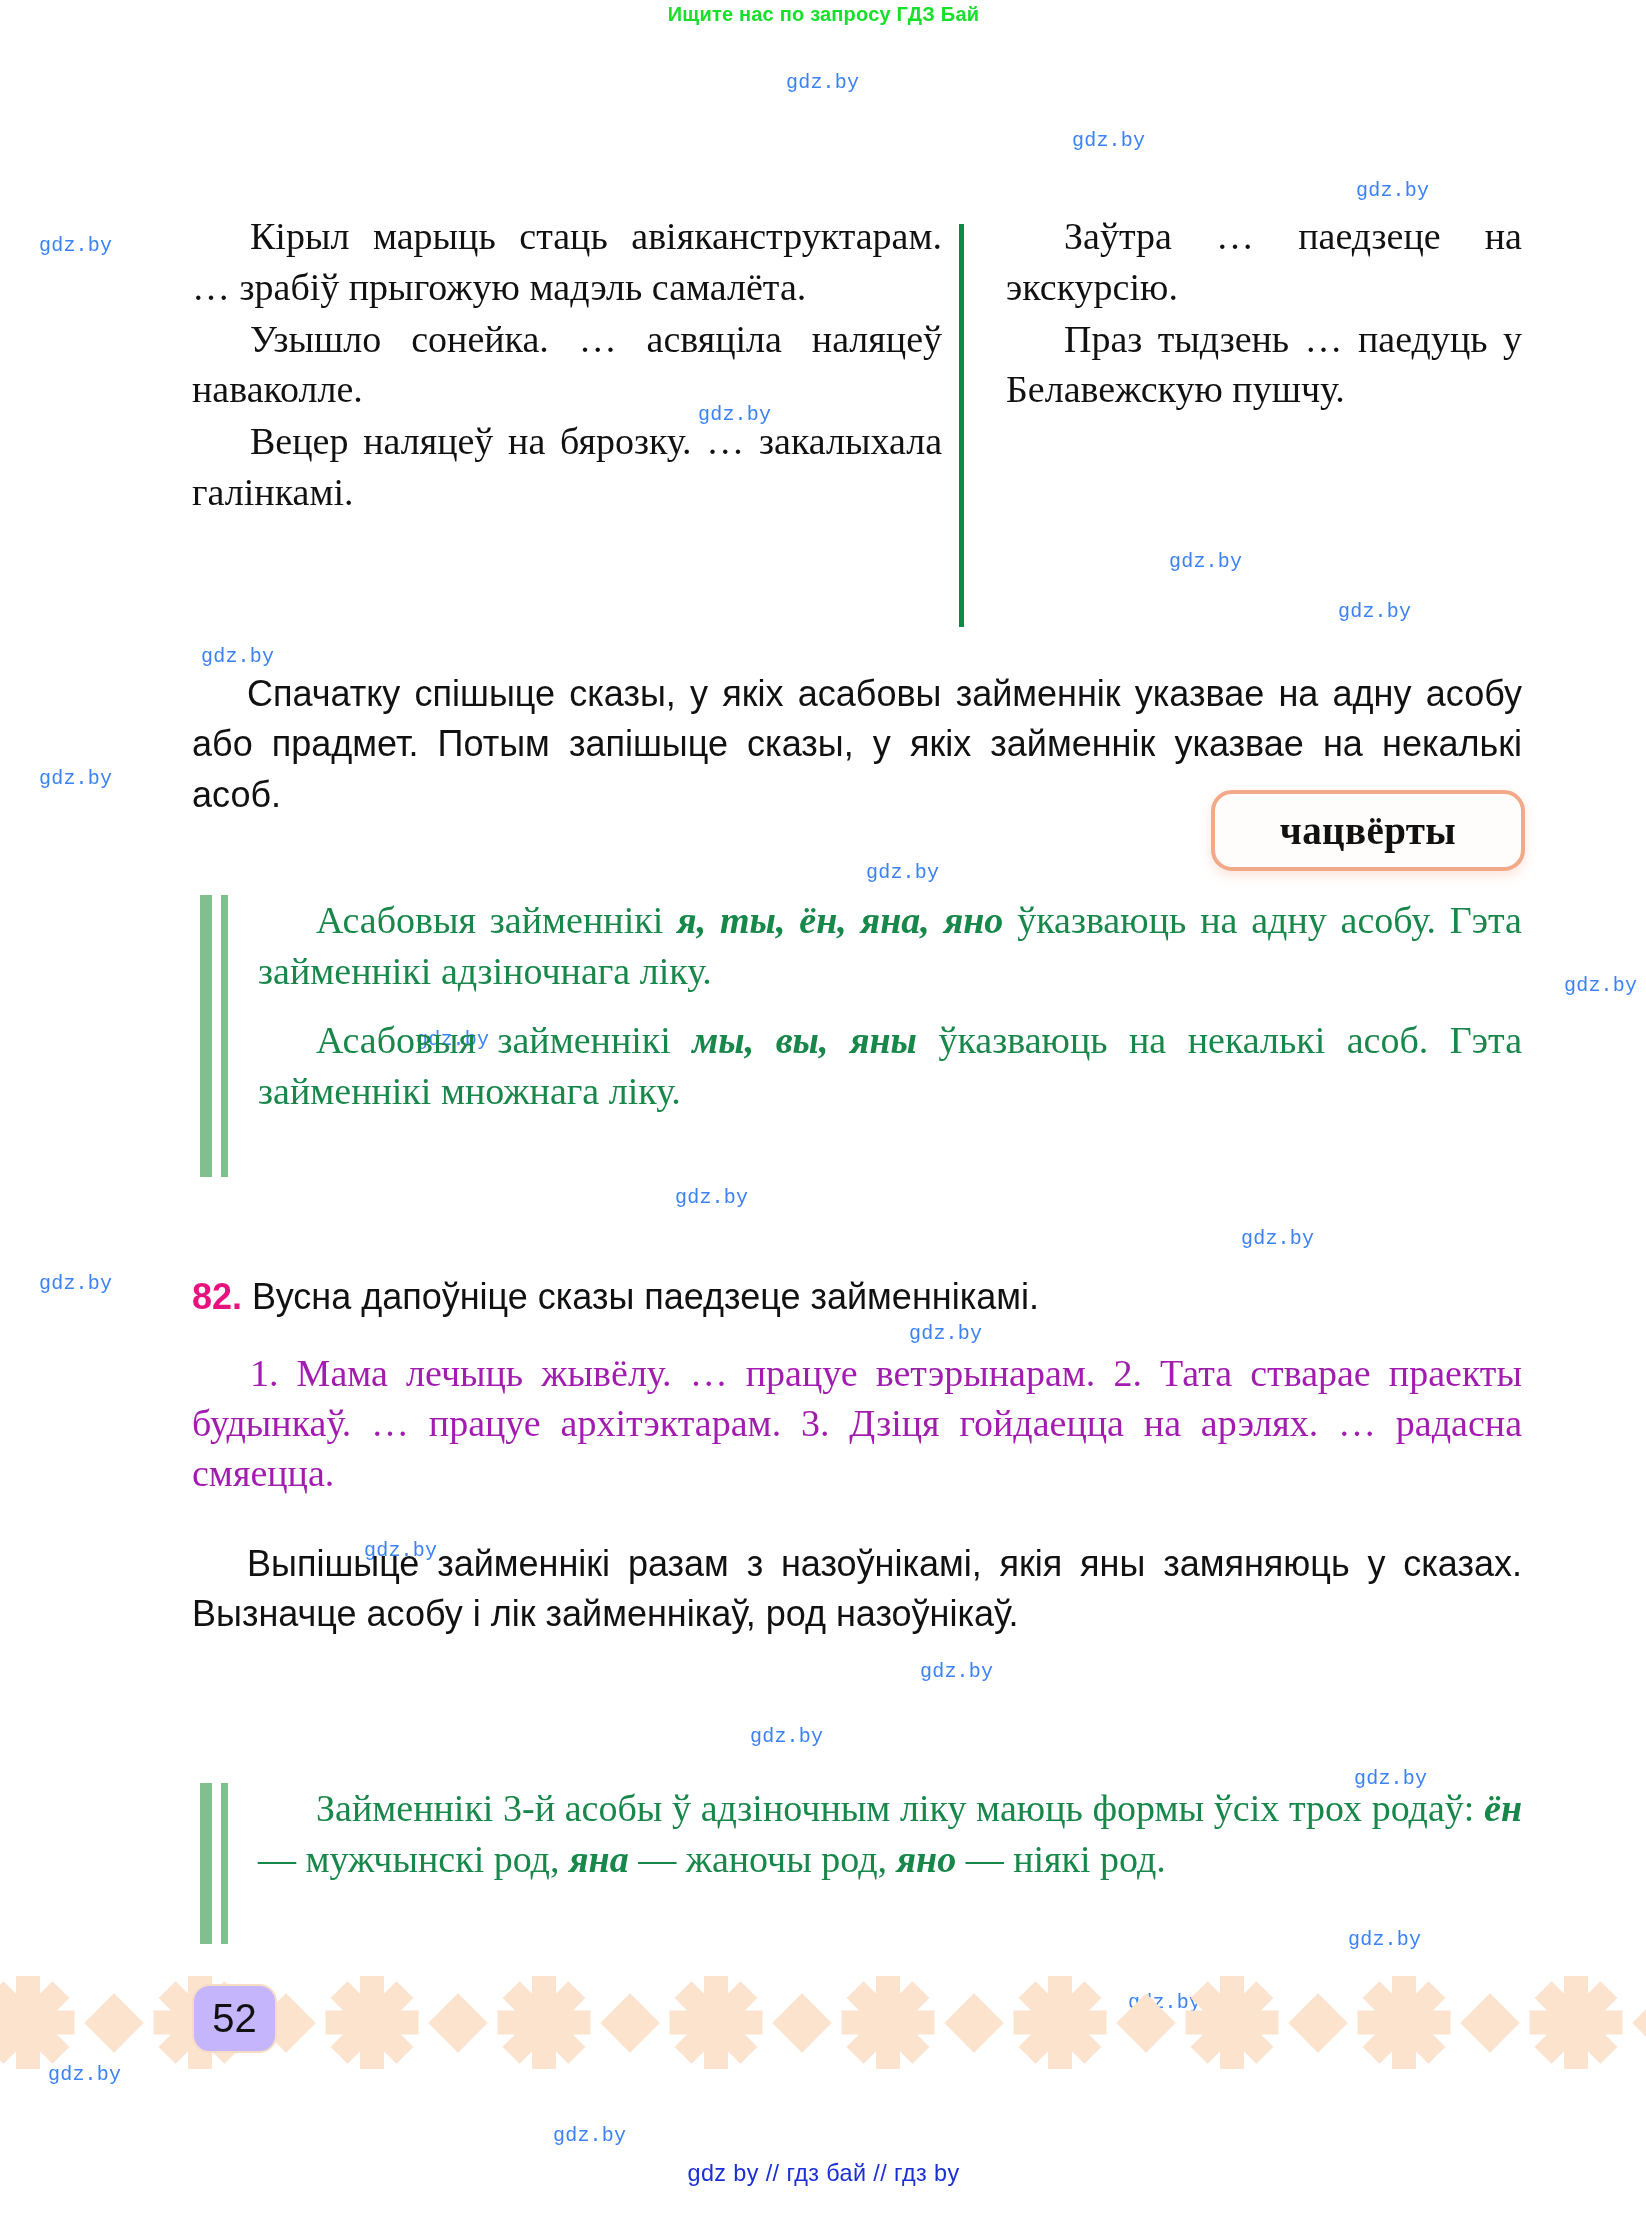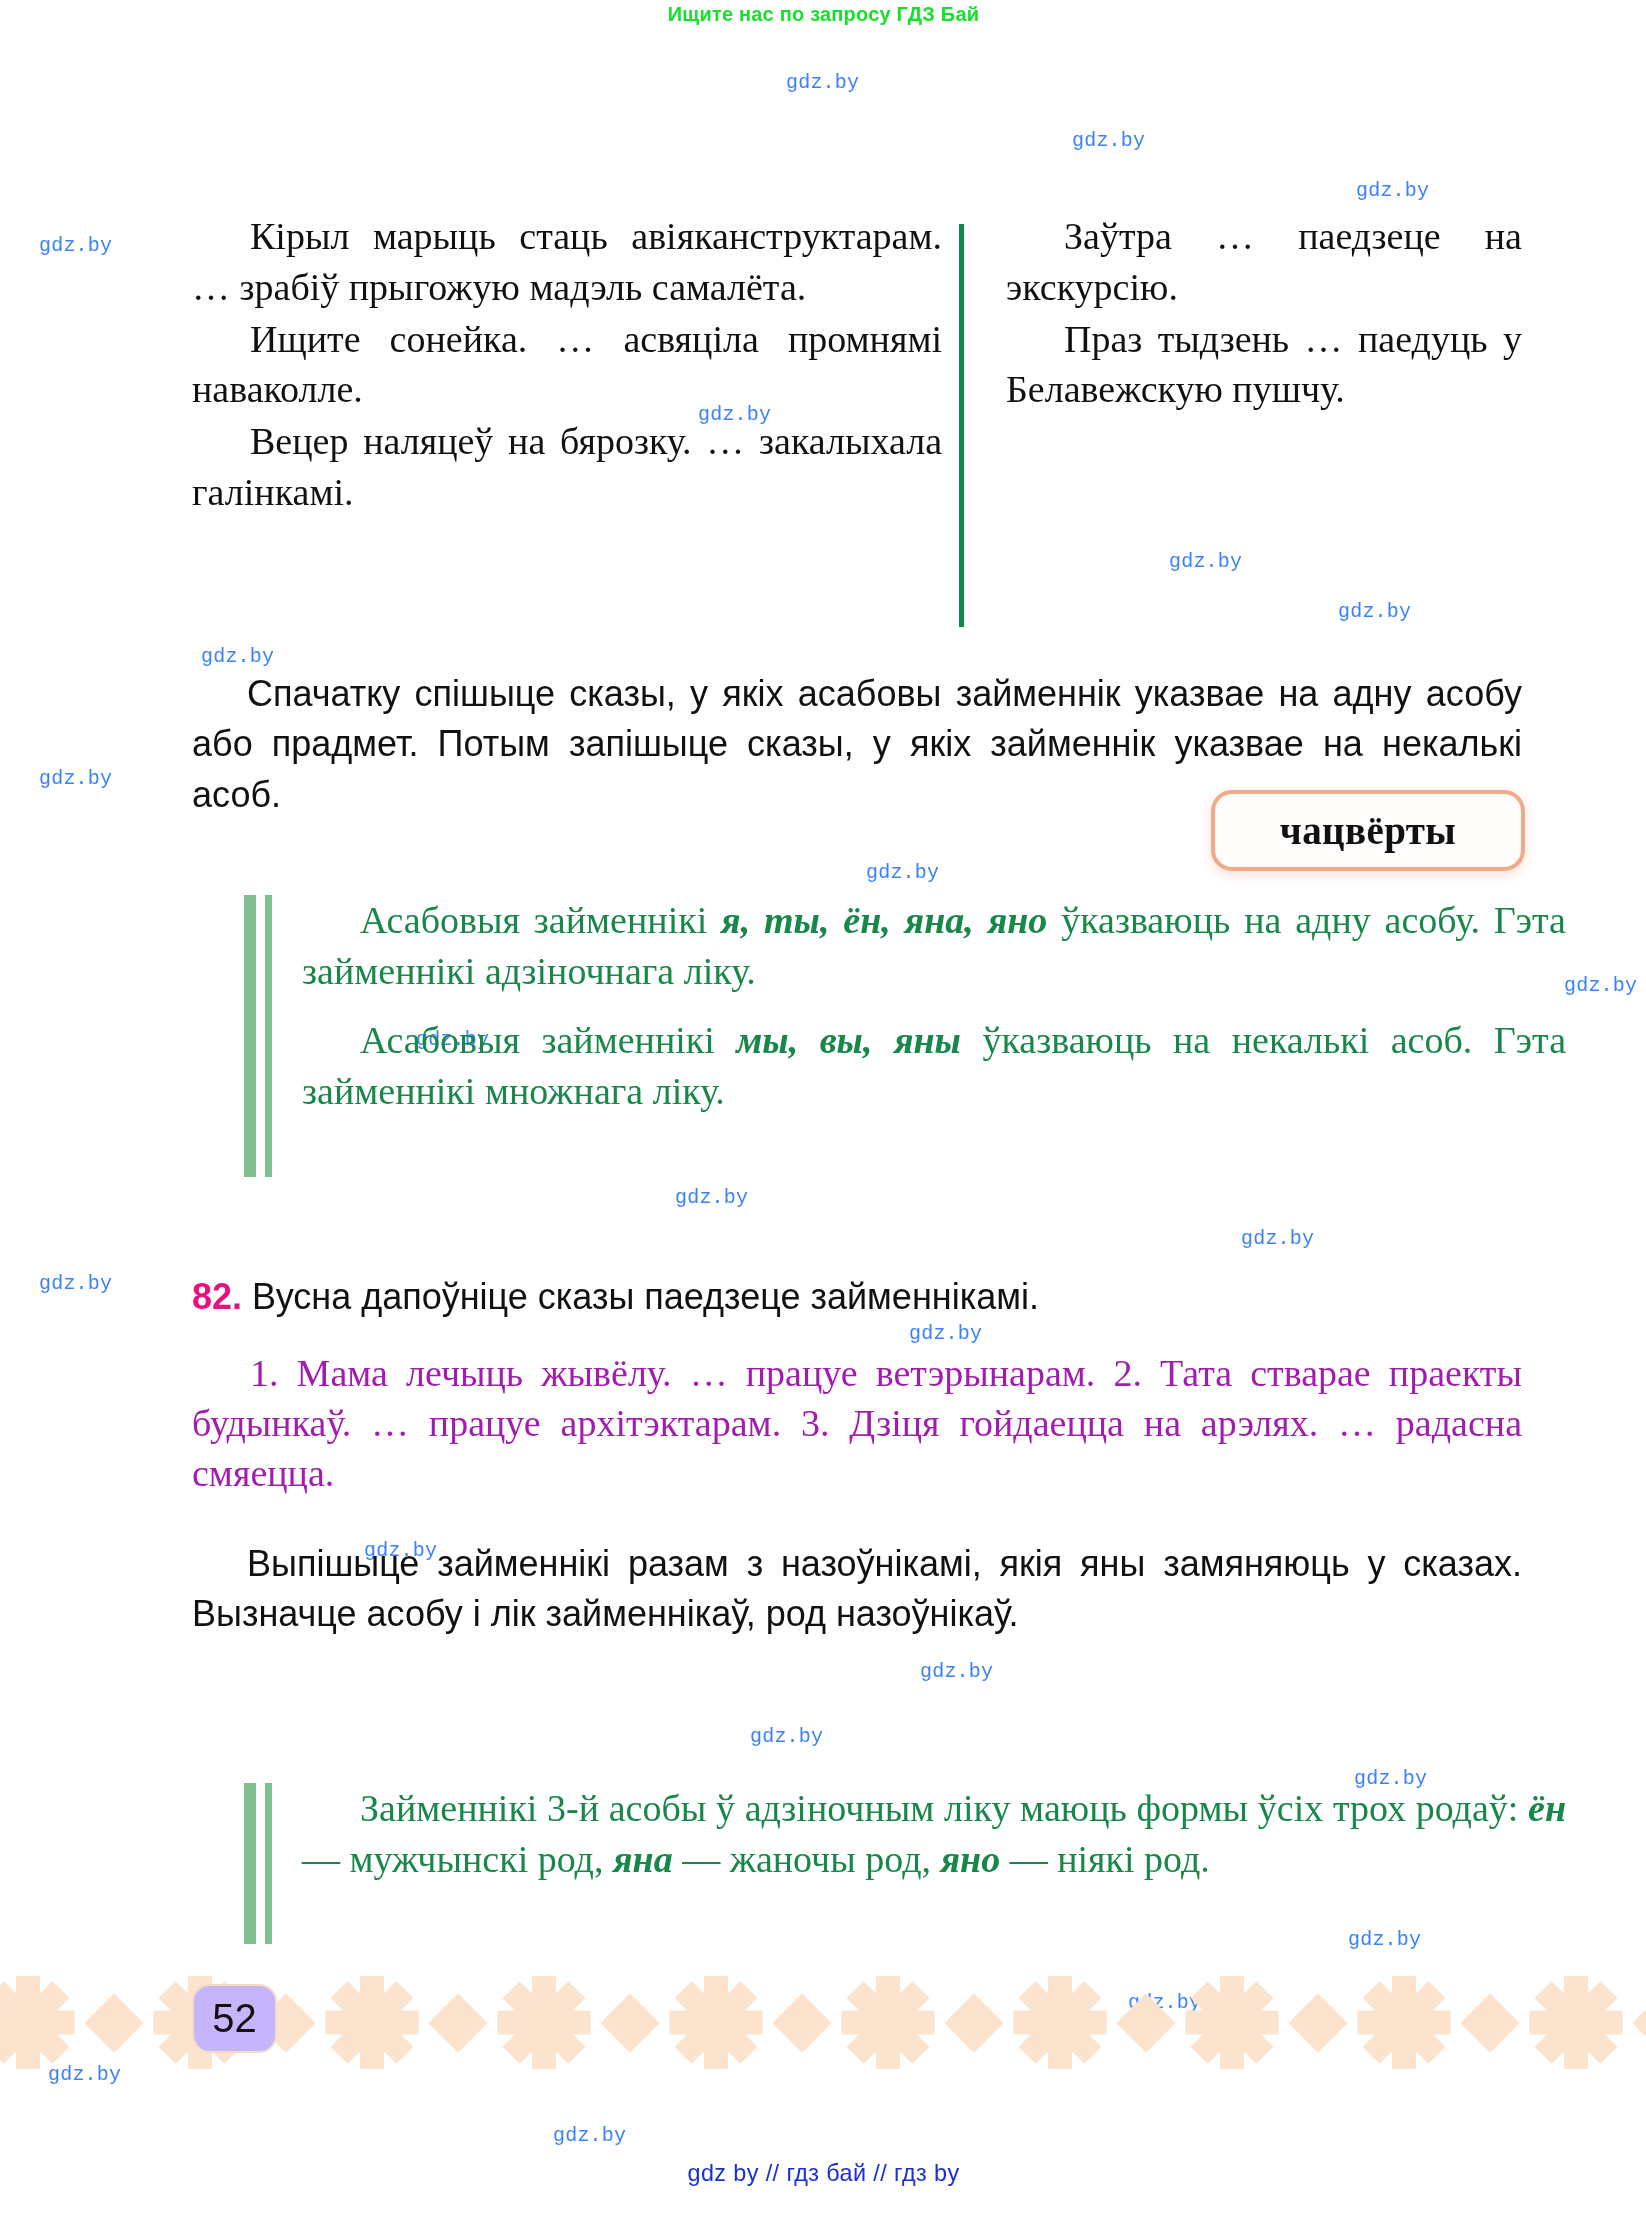--- a/index.html
+++ b/index.html
@@ -102,21 +102,21 @@
     align-items: center;
     justify-content: center;
     font-family: "Liberation Serif", serif;
     font-weight: bold;
     font-size: 39px;
     color: #111111;
     letter-spacing: 0.4px;
   }
 
   
-  .rulebox { position: absolute; margin-left: 44px; }
+  .rulebox { position: absolute; }
   .rulebox .bar-thick {
     position: absolute; left: 0; top: 0;
     width: 12px; height: 100%;
     background: #82bf8f;
   }
   .rulebox .bar-thin {
     position: absolute; left: 21px; top: 0;
     width: 7.3px; height: 100%;
     background: #82bf8f;
   }
@@ -268,21 +268,21 @@
       <div class="wm" style="left: 1354px; top: 1767px; font-size: 20px;">gdz.by</div>
       <div class="wm" style="left: 1348px; top: 1928px; font-size: 20px;">gdz.by</div>
       <div class="wm" style="left: 1128px; top: 1991px; font-size: 20px;">gdz.by</div>
       <div class="wm" style="left: 48px; top: 2063px; font-size: 20px;">gdz.by</div>
       <div class="wm" style="left: 553px; top: 2124px; font-size: 20px;">gdz.by</div>
     </div>
 
   <div class="cols">
     <div class="col-left">
       <p>Кірыл марыць стаць авіяканструктарам. … зрабіў прыгожую мадэль самалёта.</p>
-      <p>Ищите сонейка. … асвяціла промнямі наваколле.</p>
+      <p>Узышло сонейка. … асвяціла наляцеў наваколле.</p>
       <p>Вецер наляцеў на бярозку. … закалыхала галінкамі.</p>
     </div>
     <div class="col-divider"></div>
     <div class="col-right">
       <p>Заўтра … паедзеце на экскурсію.</p>
       <p>Праз тыдзень … паедуць у Белавежскую пушчу.</p>
     </div>
   </div>
 
   <div class="instr" style="left:192px; top:669px; width:1330px;">Спачатку спішыце сказы, у якіх асабовы займеннік указвае на адну асобу або прадмет. Потым запішыце сказы, у якіх займеннік указвае на некалькі асоб.</div>

